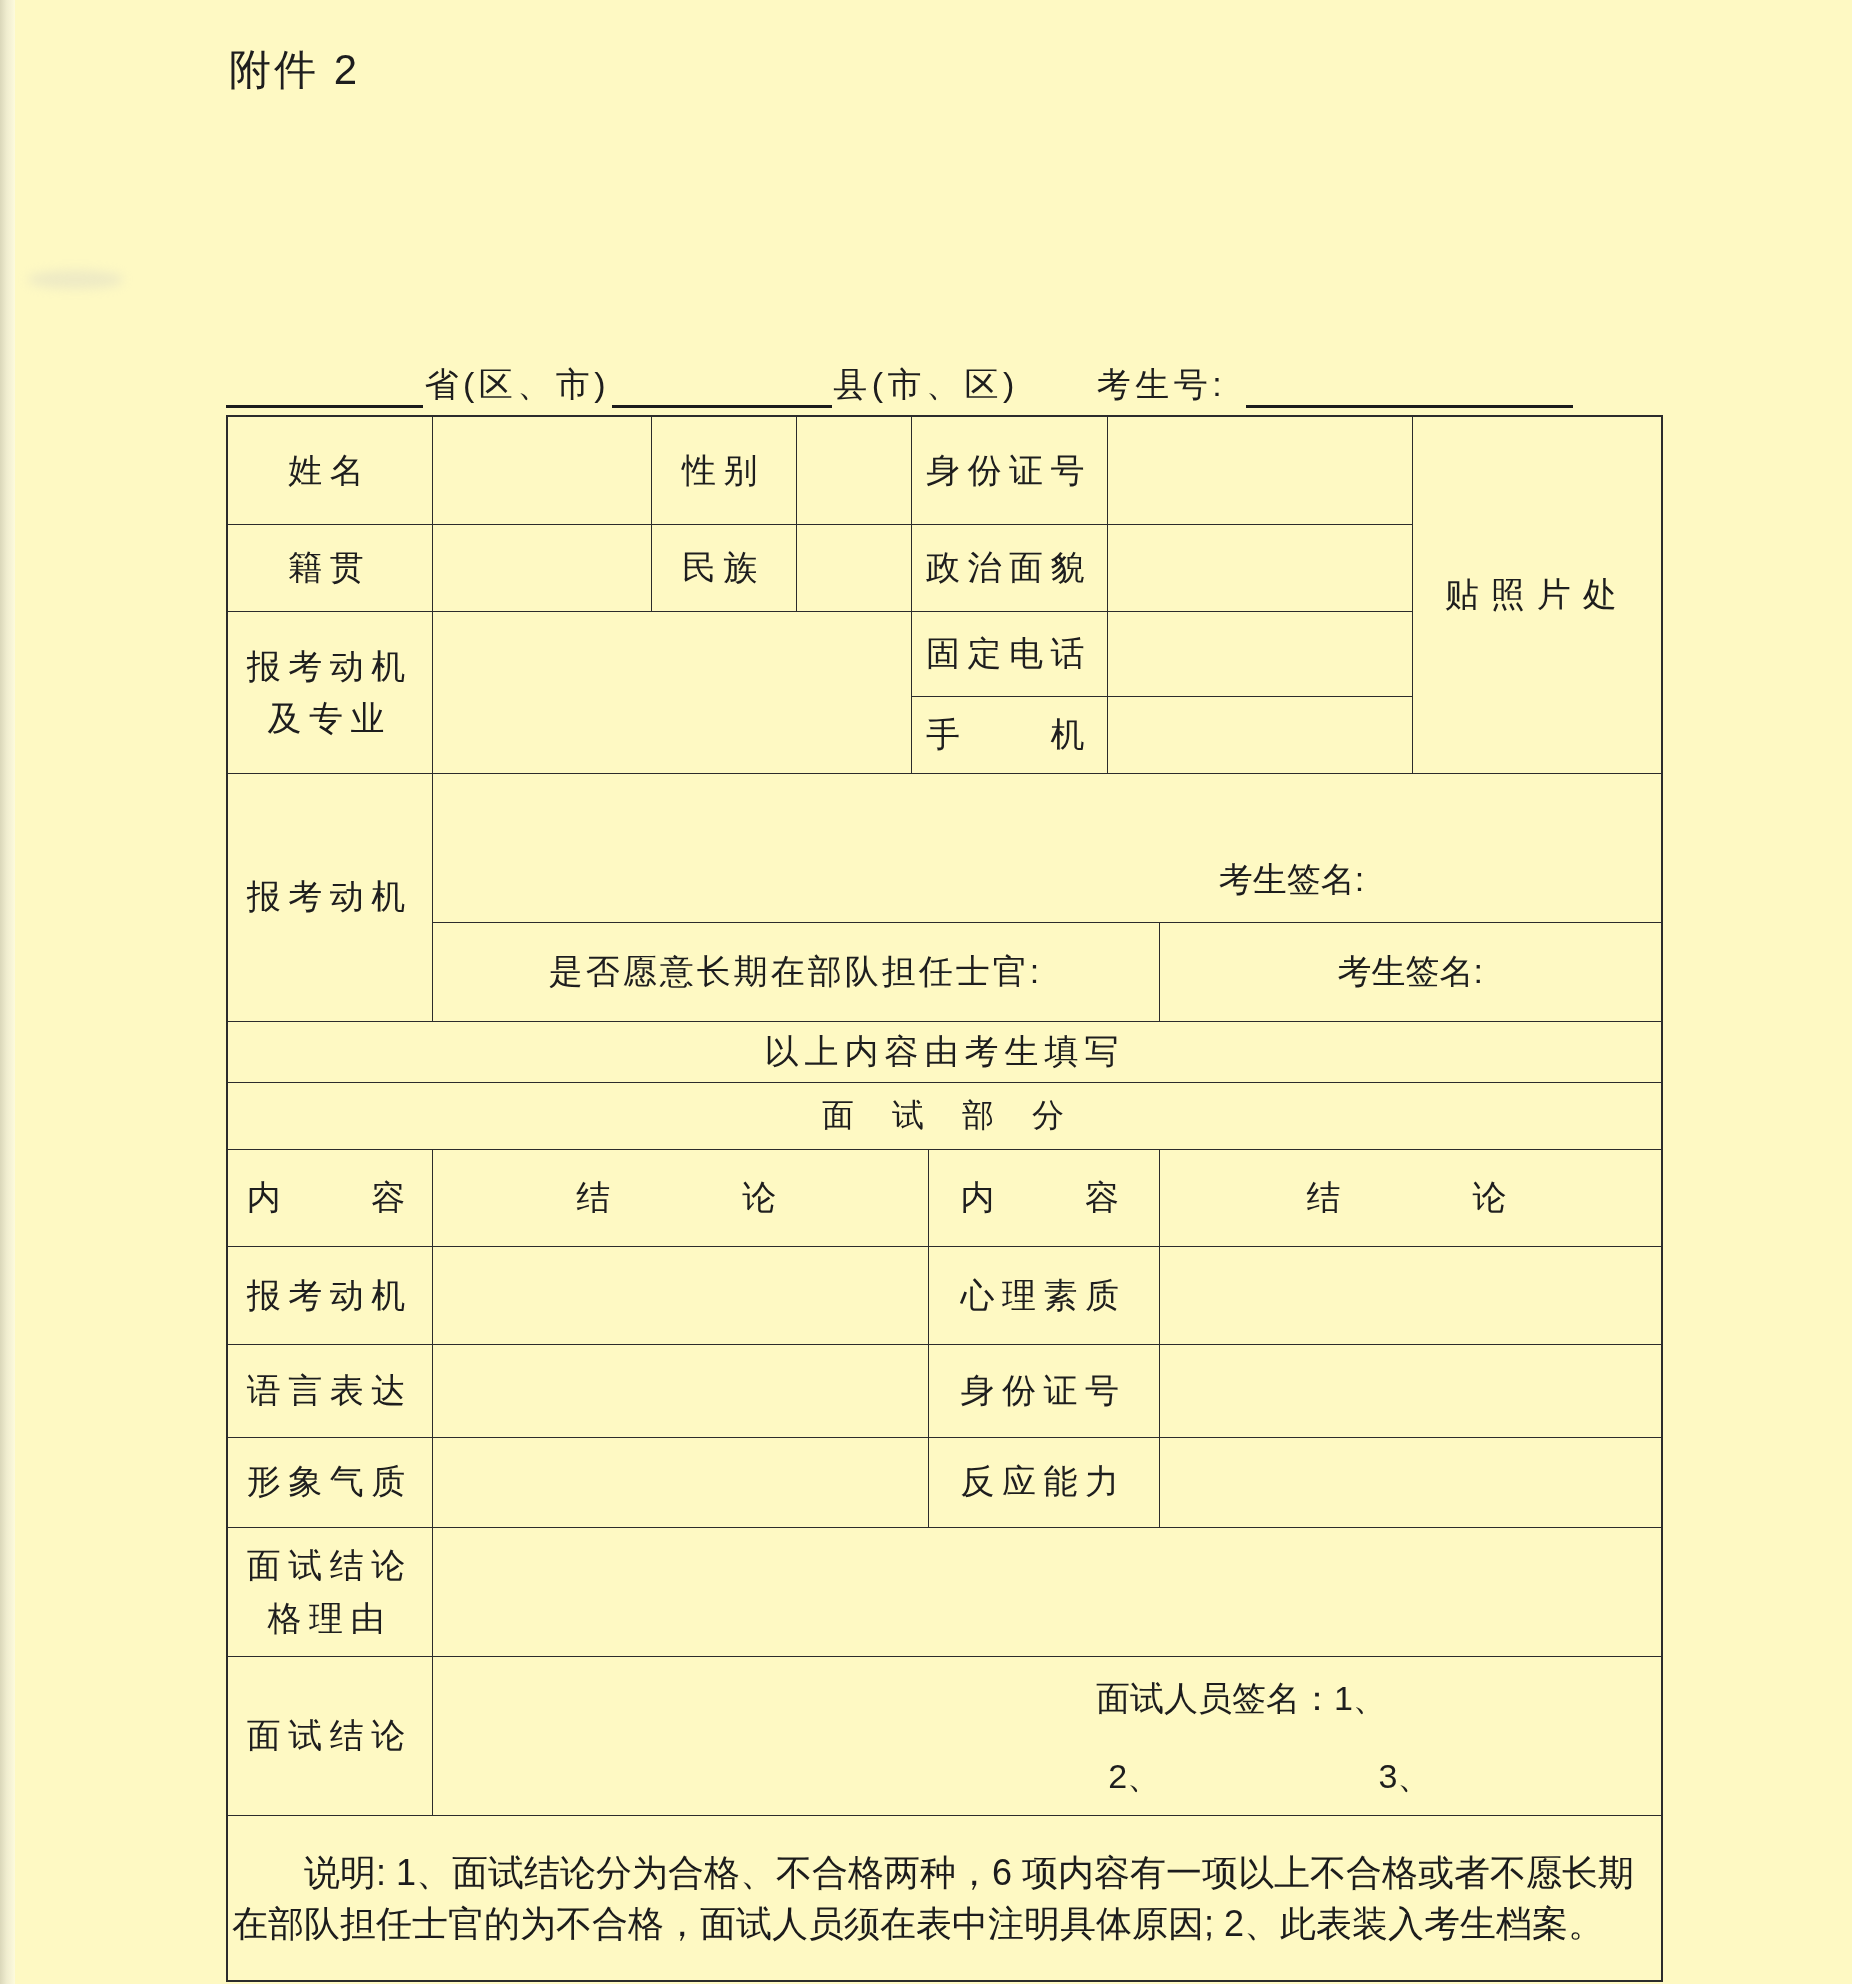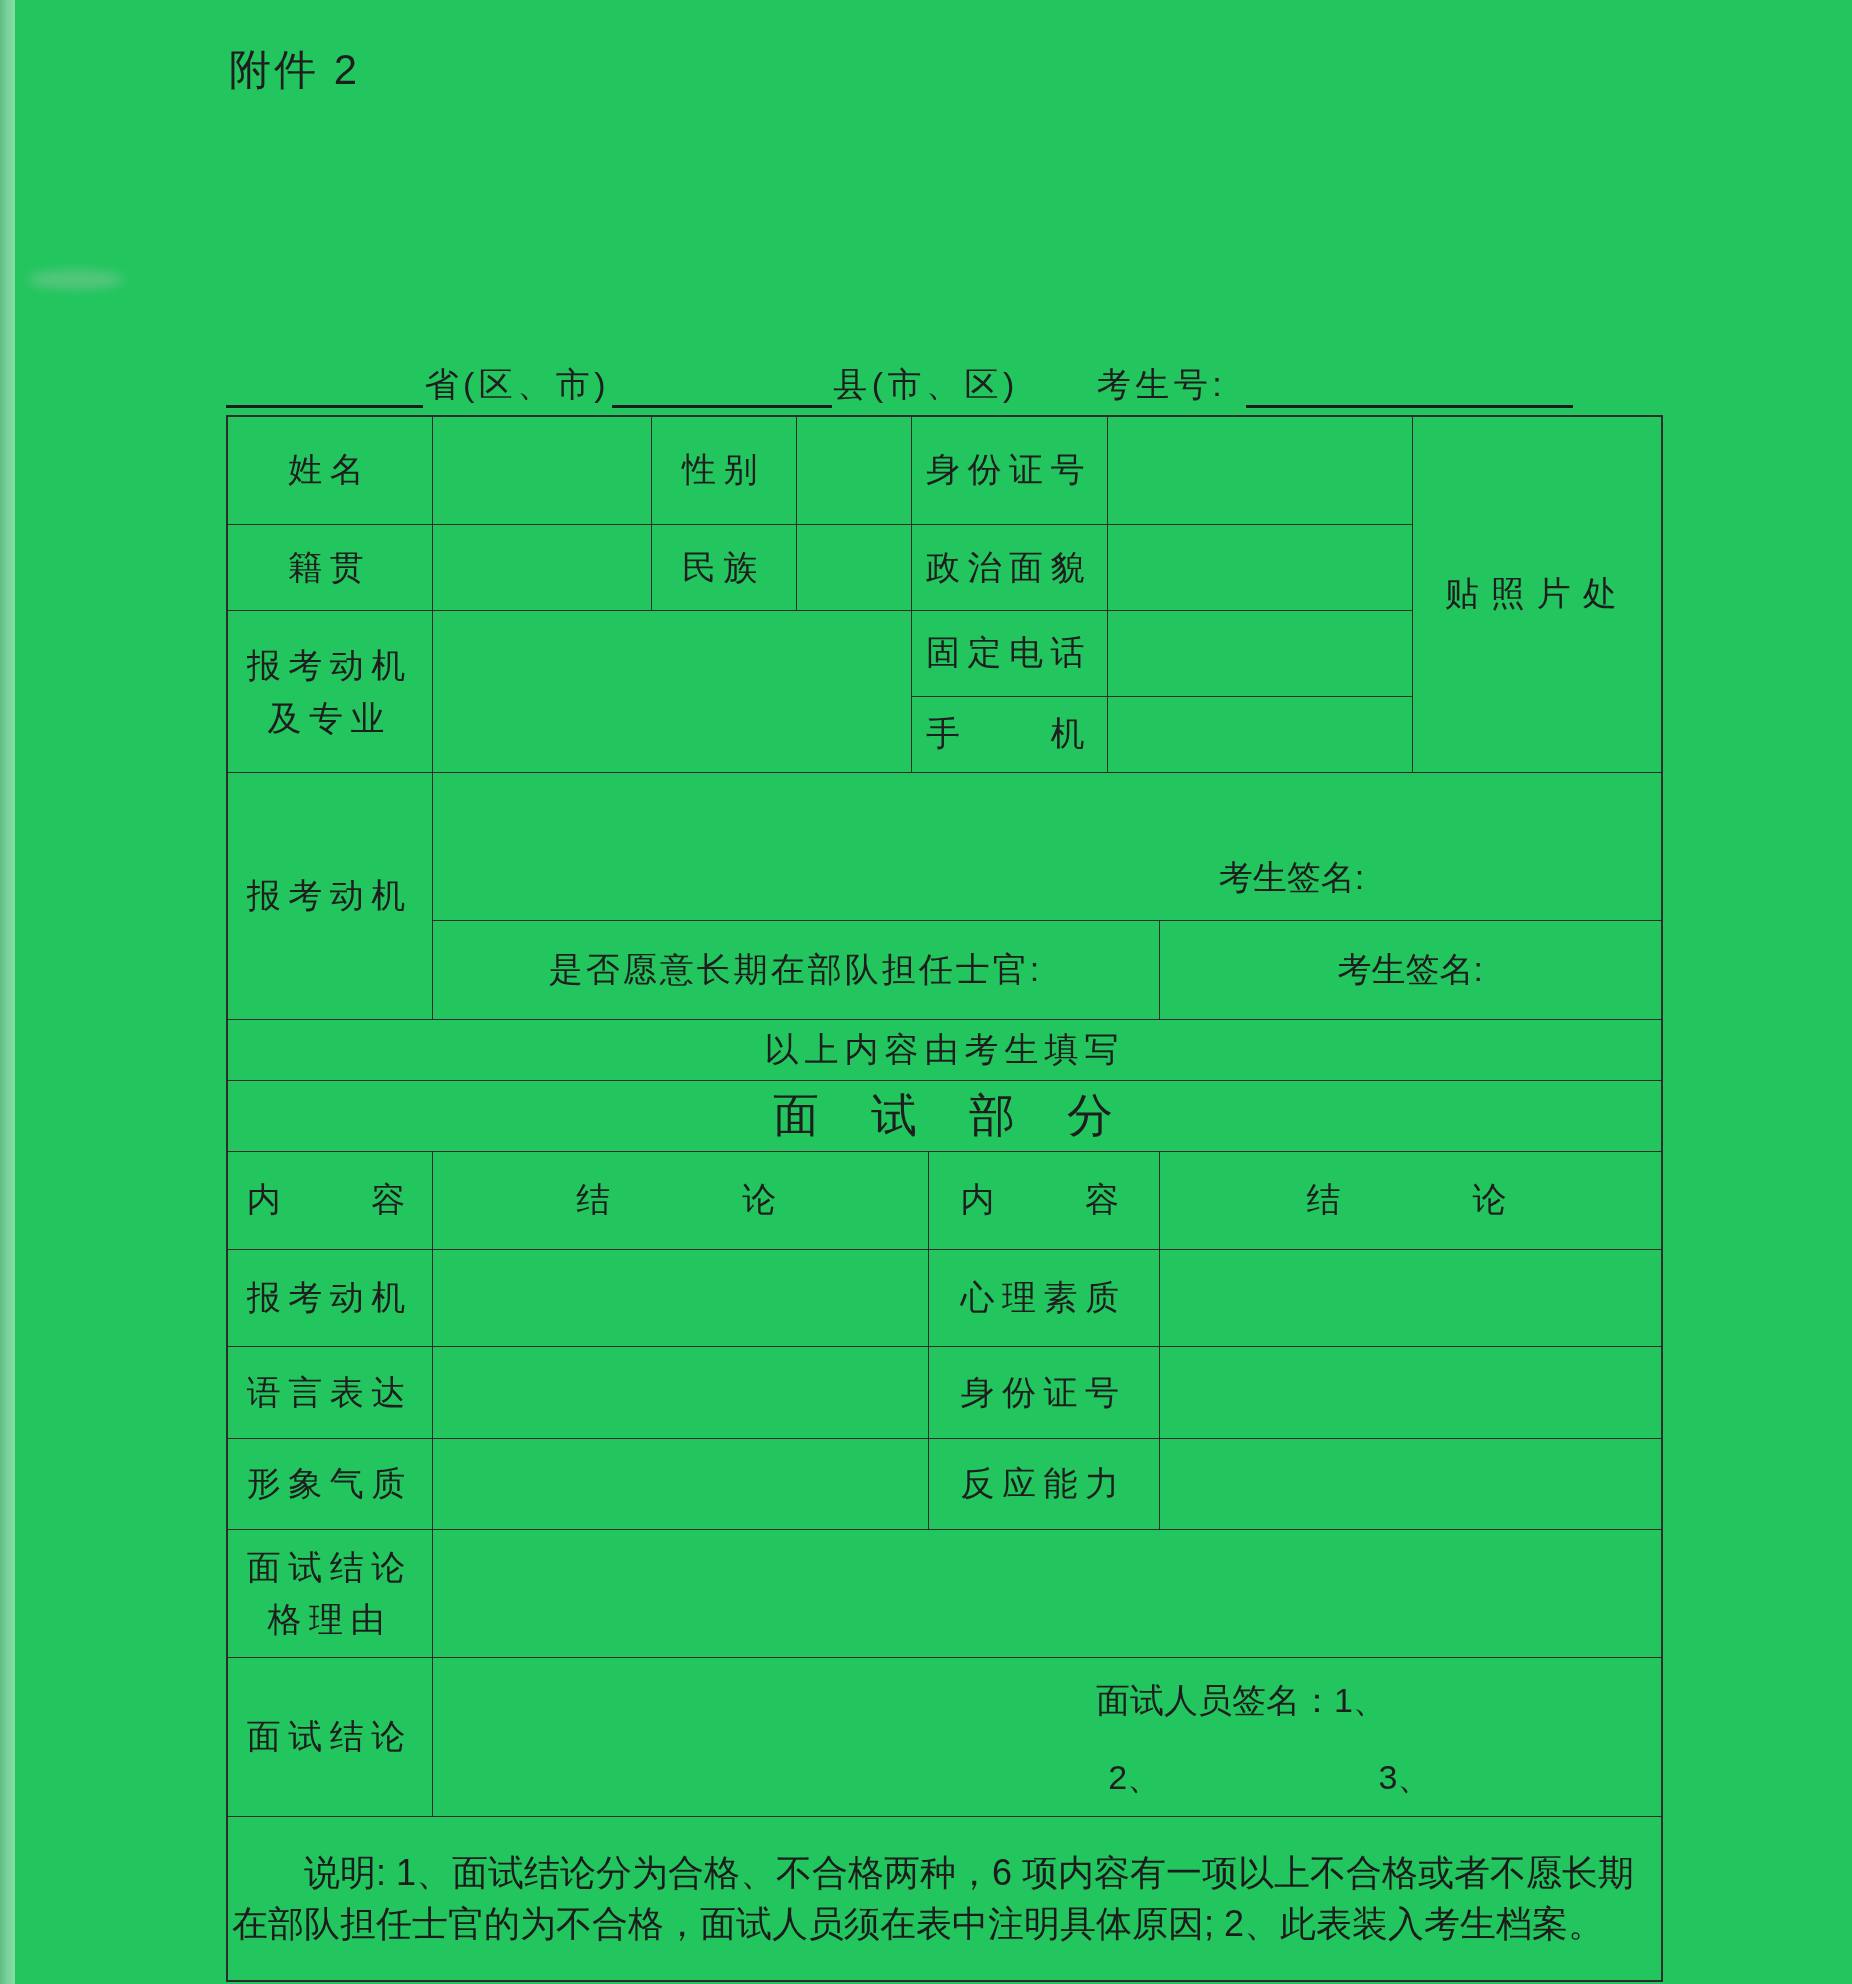--- a/index.html
+++ b/index.html
@@ -1,20 +1,20 @@
 <!DOCTYPE html>
 <html style="font-size:12px"><head>
 <meta charset="utf-8">
 <style>
   html,body { margin:0; padding:0; background:#d9d9d9; }
   .page {
     position:relative;
     width:1853px; height:1985px;
     margin:0 auto;
-    background:#22c55e;
+    background:#fef9c3;
     font-family:"Liberation Sans", sans-serif;
     color:#1e1e1e;
     overflow:hidden;
   }
   
   .scan-edge {
     position:absolute; left:0; top:0; width:15px; height:100%;
     background:linear-gradient(90deg,#aeaeae,#dedede 45%,#fdfdfc);
     opacity:.45;
   }
@@ -70,21 +70,21 @@
   td.lbl .ln { line-height:1.55; letter-spacing:7.5px; }
   td.photo { letter-spacing:12px; }
 
   td.sig1cell { position:relative; }
   td.sig1cell .sig1 { position:absolute; left:64%; bottom:19.4px; white-space:nowrap; }
 
   td.willing { text-align:left; padding-left:30px; letter-spacing:3px; }
   td.sig2 { text-align:left; padding-left:19.4px; }
 
   td.banner { letter-spacing:6px; }
-  td.section { font-size:46px; letter-spacing:3px; }
+  td.section { font-size:32px; letter-spacing:3px; }
 
   td.concl { position:relative; text-align:left; }
   td.concl .c1 { position:absolute; left:54%; top:19.4px; white-space:nowrap; }
   td.concl .c2 { position:absolute; left:55%; top:97px; }
   td.concl .c3 { position:absolute; left:77%; top:97px; }
 
   td.note-cell { text-align:left; vertical-align:top; padding:10.5px 21px 0 21px; }
   .note-text {
     font-size:36px; line-height:51px;
     text-indent:72px; text-align:left; color:#1c1c1c;

